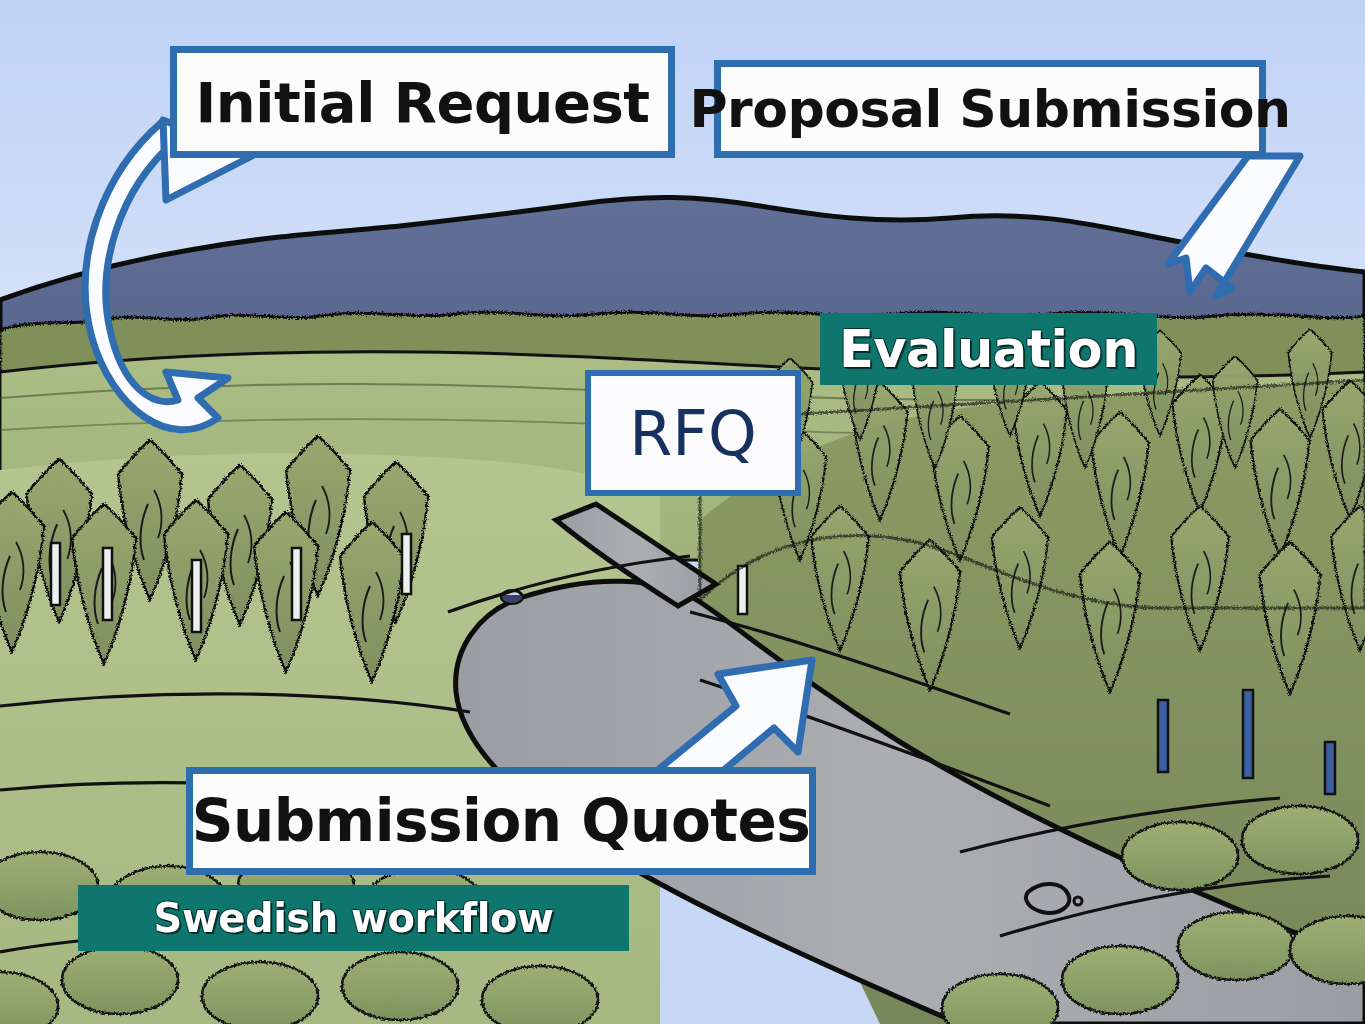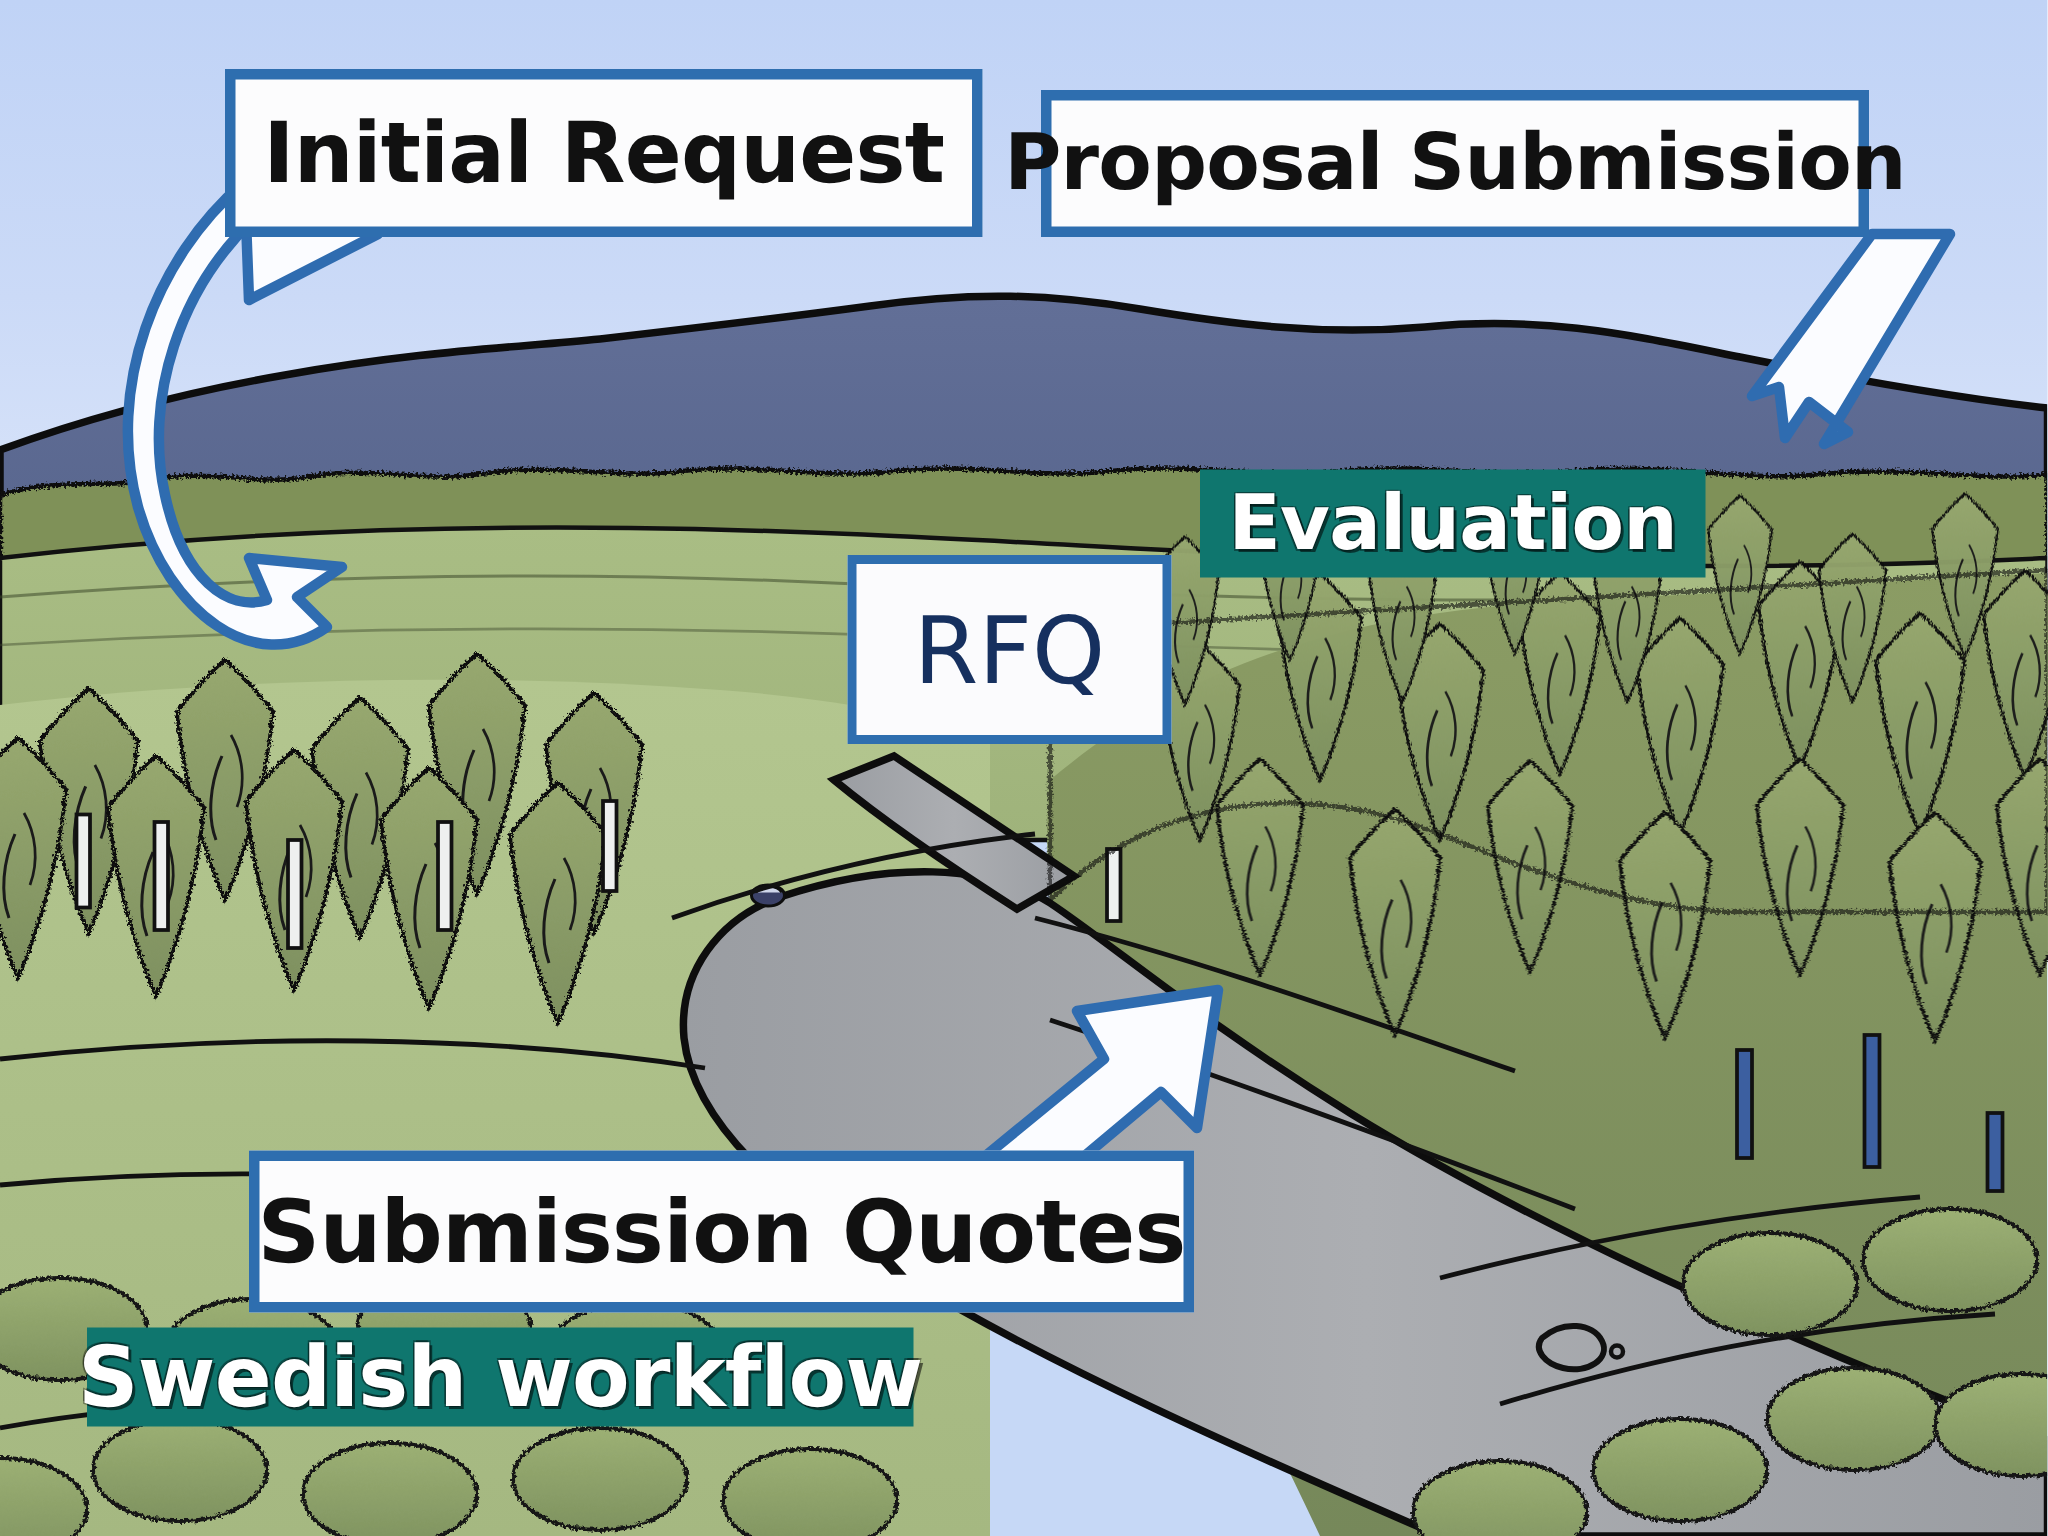--- a/index.html
+++ b/index.html
@@ -1,21 +1,21 @@
 <!DOCTYPE html>
 <html><head>
 <meta charset="utf-8">
 <style>
   html,body{margin:0;padding:0;background:#fff;}
   body{font-family:"DejaVu Sans","Liberation Sans",sans-serif;}
   #stage{position:relative;width:1365px;height:1024px;overflow:hidden;background:#c6d8f6;}
   #scene{position:absolute;inset:0;width:1365px;height:1024px;}
 
   
-  .label{position:absolute;box-sizing:border-box;display:flex;align-items:center;justify-content:center;white-space:nowrap;}
+  .label{position:absolute;box-sizing:border-box;display:flex;align-items:center;justify-content:center;white-space:nowrap;margin-left:20px;}
 
   .lbl-white{
     background:#fcfcfd;
     border:7px solid #2e6eaf;
     color:#111111;
     font-weight:bold;
     letter-spacing:-0.5px;
   }
   .lbl-navy{
     background:#0f766e;
@@ -35,21 +35,21 @@
     font-weight:normal;
     justify-content:center;
   }
 
   
   #initial-request{left:150px;top:46px;width:505px;height:112px;font-size:56px;}
   #proposal-submission{left:694px;top:60px;width:552px;height:98px;font-size:52px;}
   #evaluation{left:800px;top:313px;width:337px;height:72px;font-size:51px;}
   #rfq{left:565px;top:370px;width:216px;height:126px;font-size:62px;}
   #receiving-quotes{left:166px;top:767px;width:630px;height:108px;font-size:58px;}
-  #swedish-workflow{left:58px;top:885px;width:551px;height:66px;font-size:56px;}
+  #swedish-workflow{left:58px;top:885px;width:551px;height:66px;font-size:40px;}
 
   
   #final-quote{left:833px;top:570px;width:auto;height:auto;display:block;}
   #final-quote .fq-line{
     background:#12306e;color:#fff;font-weight:bold;letter-spacing:-0.5px;
     font-size:53px;line-height:1.02;padding:6px 22px 8px 22px;display:block;width:max-content;
     text-shadow:2px 2px 0 rgba(0,0,0,.55),-1px -1px 0 rgba(0,0,0,.35),1px -1px 0 rgba(0,0,0,.35),-1px 1px 0 rgba(0,0,0,.35);
   }
   #final-quote .fq-line2{padding-right:60px;}
 

